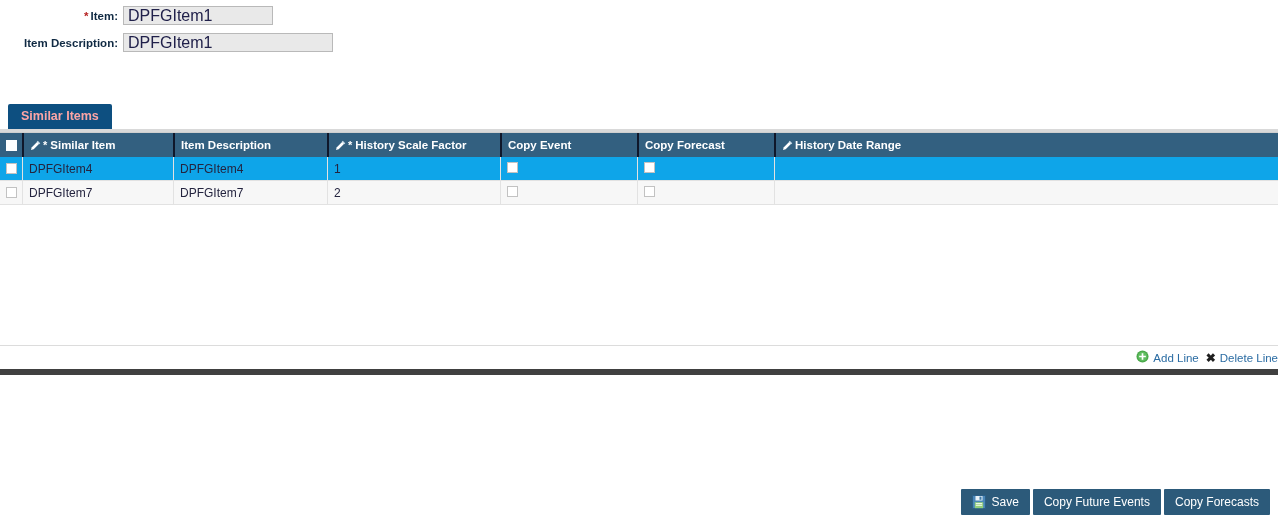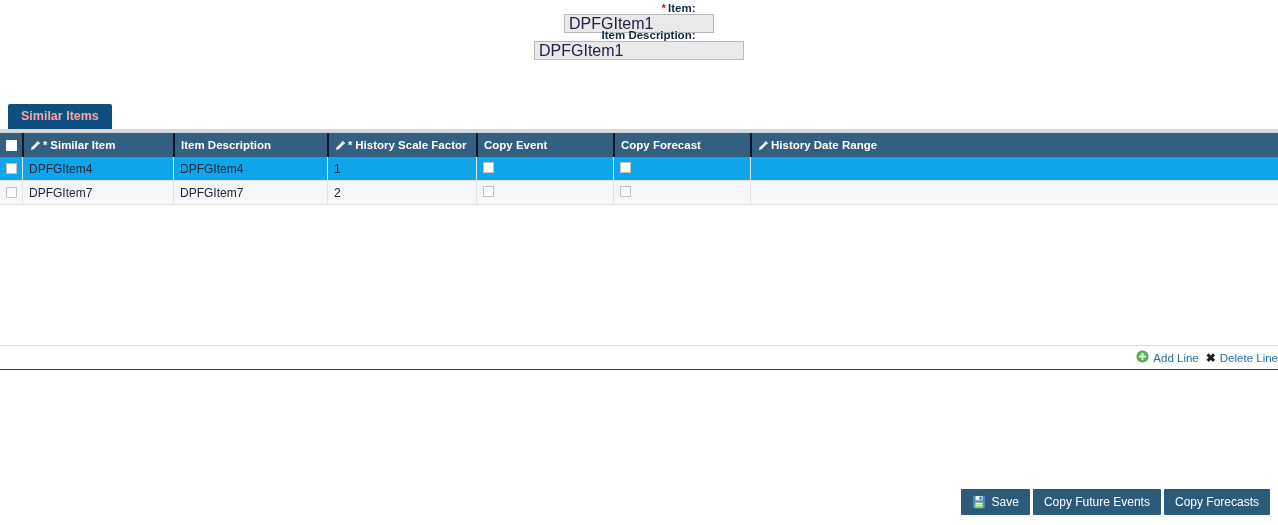--- a/index.html
+++ b/index.html
@@ -13,21 +13,20 @@
     color: #1a1a2e;
     overflow: hidden;
   }
 
   
   .form-area { padding-top: 2px; }
   .form-row {
     display: flex;
     align-items: center;
     height: 27px;
-    flex-direction: column;
   }
   .form-label {
     width: 118px;
     text-align: right;
     padding-right: 5px;
     font-weight: bold;
     font-size: 11.5px;
     color: #102a43;
     white-space: nowrap;
   }
@@ -102,21 +101,21 @@
   }
   .grid-header .cell { border-left: 2px solid #0f172a; }
   .grid-header .cell.first { border-left: none; }
   .grid-row .cell { border-left: 1px solid #e2e2e2; }
   .grid-row .cell.first { border-left: none; }
 
   .c-check { width: 22px; padding: 0; display: flex; align-items: center; justify-content: center; }
   .c-simitem { width: 151px; }
   .c-desc { width: 154px; }
   .c-scale { width: 149px; }
-  .c-event { width: 137px; }
+  .c-event { width: 137px; margin-left: 24px; }
   .c-forecast { width: 137px; }
   .c-daterange { flex: 1 1 auto; }
 
   .cbox {
     width: 11px; height: 11px;
     border: 1px solid #a9a9a9;
     background: #ffffff;
     display: inline-block;
     box-sizing: border-box;
   }
@@ -126,21 +125,21 @@
   .pencil { display: inline-block; vertical-align: -2px; margin-right: 2px; }
   .hdr-star { color: #ffffff; font-weight: bold; margin-right: 3px; font-size: 11px; }
 
   
   .grid-filler { height: 140px; background: #ffffff; }
 
   
   .grid-toolbar {
     height: 23px;
     border-top: 1px solid #dcdcdc;
-    border-bottom: 1px solid #404040;
+    border-bottom: 6px solid #404040;
     background: #ffffff;
     display: flex;
     align-items: center;
     justify-content: flex-end;
     padding-right: 0;
     overflow: hidden;
   }
   .tool-link {
     display: flex;
     align-items: center;

